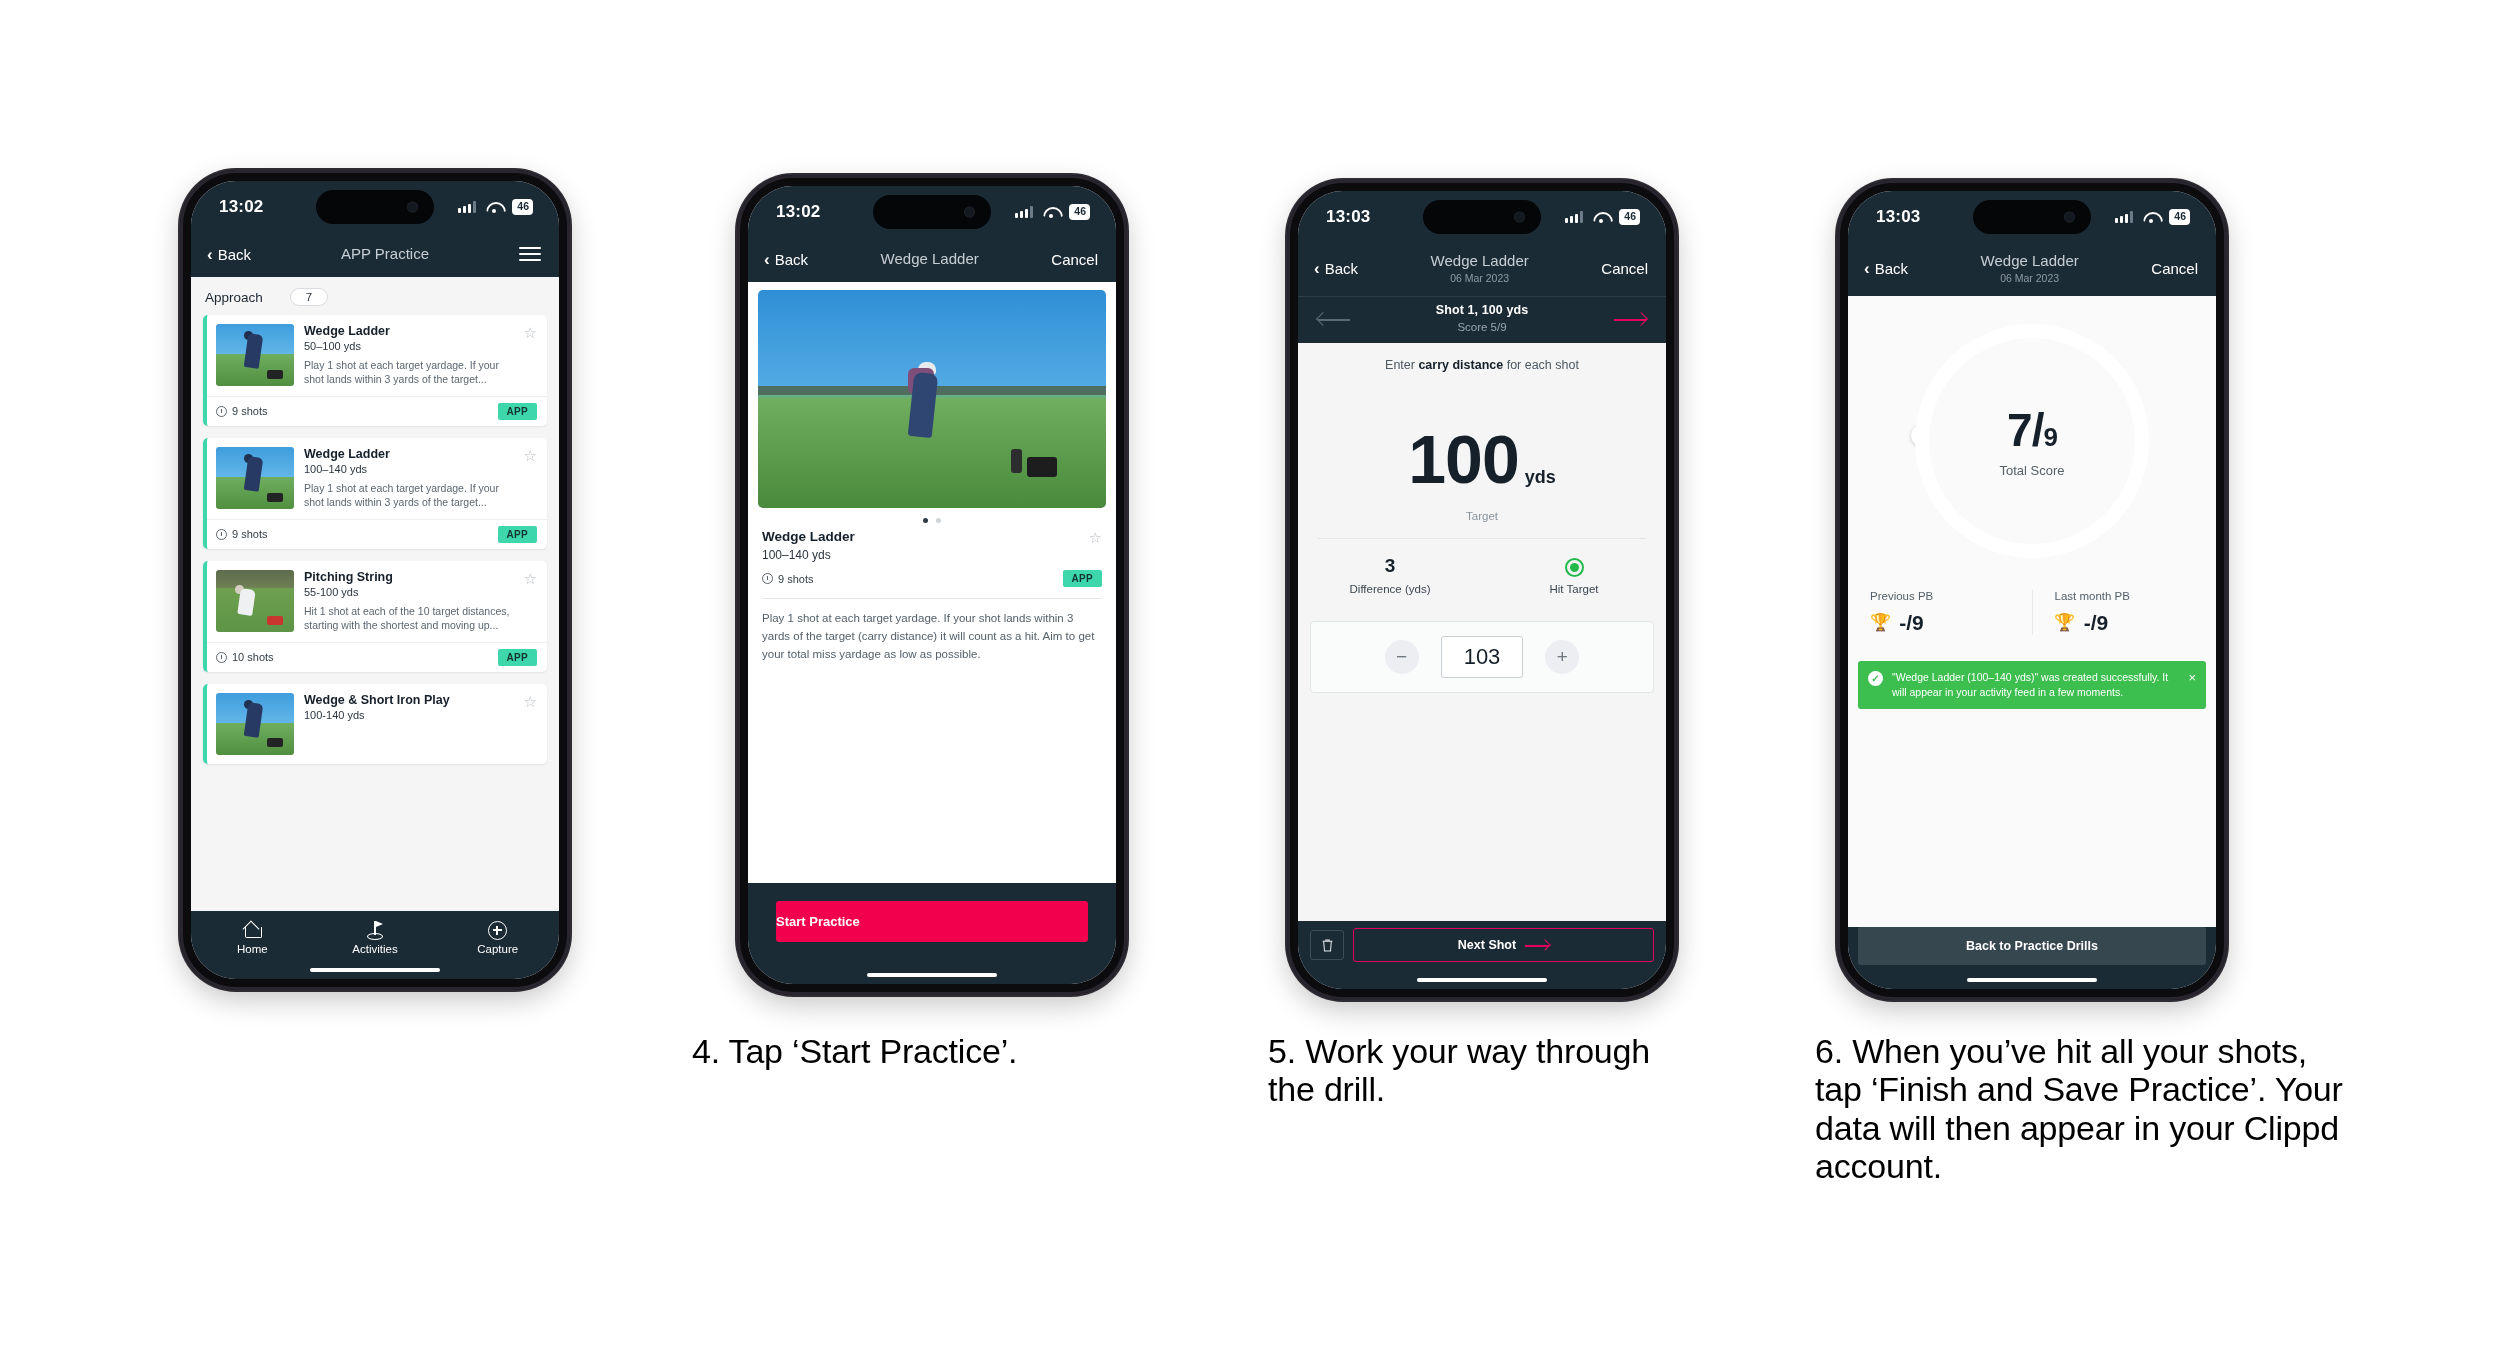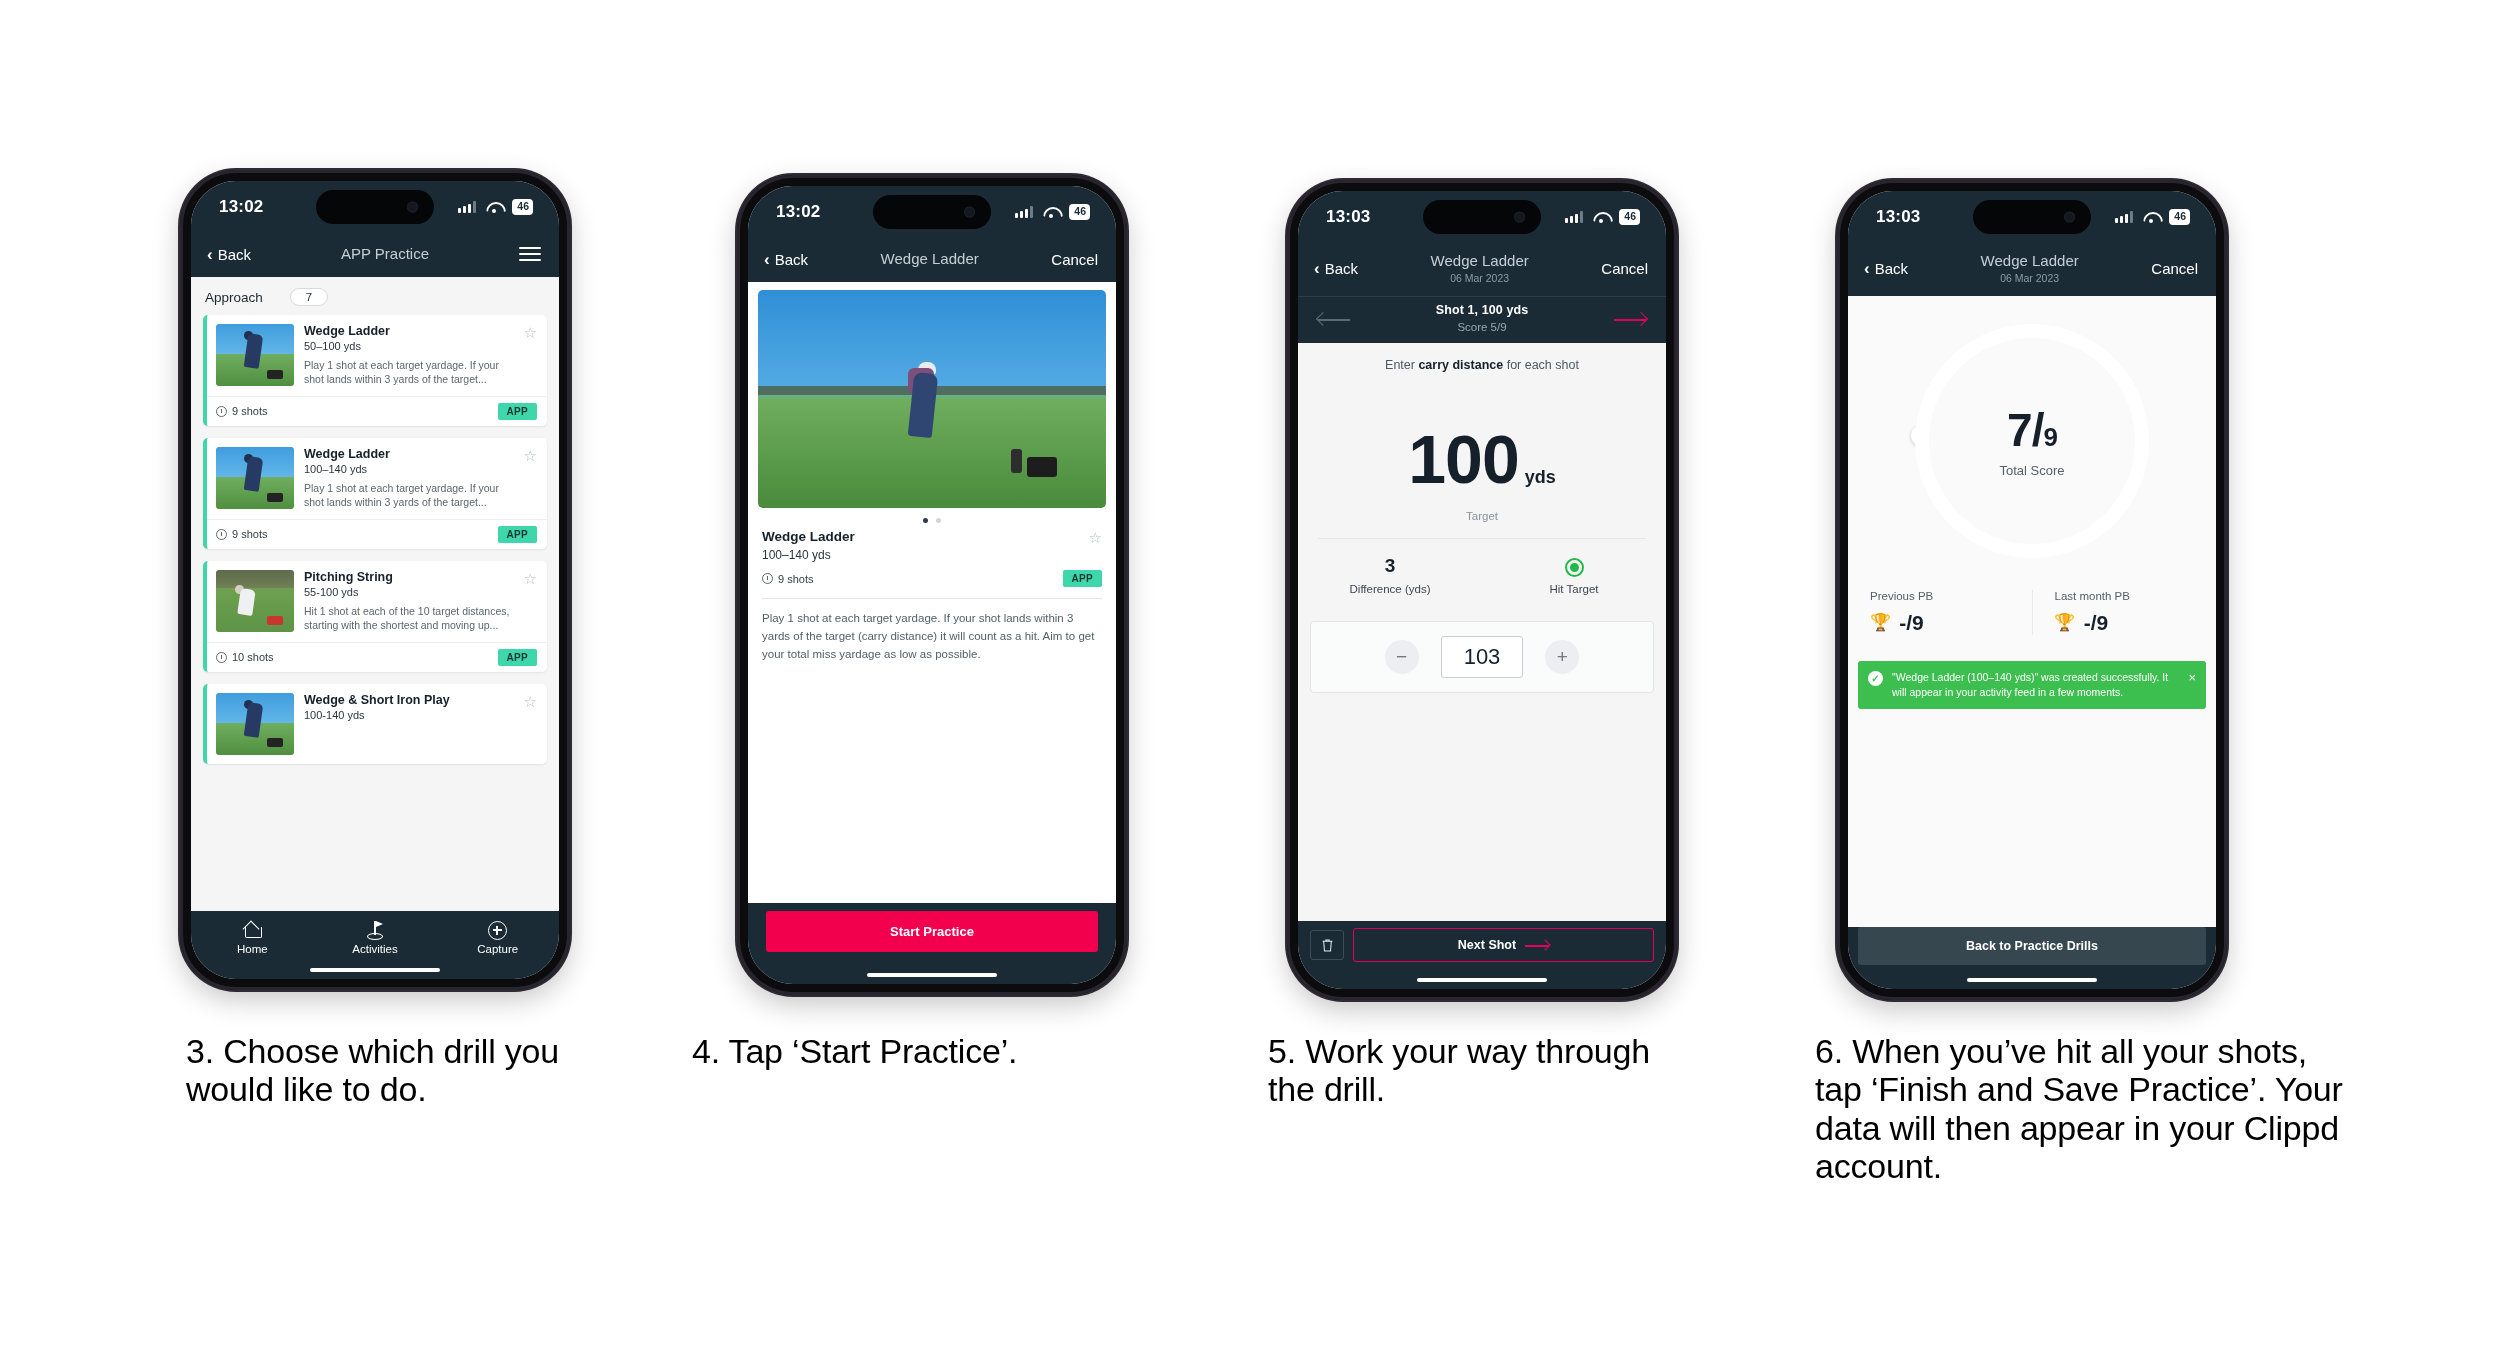--- a/index.html
+++ b/index.html
@@ -218,21 +218,21 @@
   .dots{display:flex;gap:8px;justify-content:center;padding:10px 0 4px;}
   .dots i{width:5px;height:5px;border-radius:50%;background:#cfd4d8;display:block;}
   .dots i.on{background:#303a44;}
   .detail{padding:2px 14px 0;}
   .detail h3{font-size:13.5px;font-weight:bold;color:#16202b;}
   .detail .yds{font-size:12px;color:#2b3540;margin-top:3px;}
   .detail .metarow{display:flex;align-items:center;justify-content:space-between;margin-top:8px;}
   .hr{height:1px;background:#e4e7ea;margin:11px 0 0;}
   .detail p{font-size:11.5px;color:#54606b;line-height:1.55;margin-top:11px;}
   .cta{
-    margin:8px; background:#f2004e; color:#fff; text-align:center;
+    margin:18px; background:#f2004e; color:#fff; 
     font-size:13px; font-weight:bold; padding:13px 0; border-radius:3px;
   }
   .cta-wrap{padding:0 10px 6px;background:#1b2b36;}
 
   
   .enterline{text-align:center;font-size:12.5px;color:#4d5862;padding:15px 0 0;}
   .enterline b{color:#16202b;}
   .bigval{text-align:center;margin-top:48px;}
   .bigval .n{font-size:68px;font-weight:bold;color:#16202b;letter-spacing:-1px;}
   .bigval .u{font-size:18px;font-weight:bold;color:#16202b;margin-left:6px;}
@@ -704,18 +704,17 @@
 
       <div class="gray-wrap">
         <div class="graybtn">Back to Practice Drills</div>
       </div>
       <div class="homebar">
           <i></i>
         </div>
     </div>
   </div>
 
-  <div class="caption" style="left:186px; top:1032px; width:420px;">3. Choose which drill you would like to do.</div>
   <div class="caption" style="left:692px; top:1032px; width:480px;">4. Tap ‘Start Practice’.</div>
   <div class="caption" style="left:1268px; top:1032px; width:400px;">5. Work your way through the drill.</div>
   <div class="caption" style="left:1815px; top:1032px; width:530px;">6. When you’ve hit all your shots, tap ‘Finish and Save Practice’. Your data will then appear in your Clippd account.</div>
 
 </div>
 
 </body></html>

